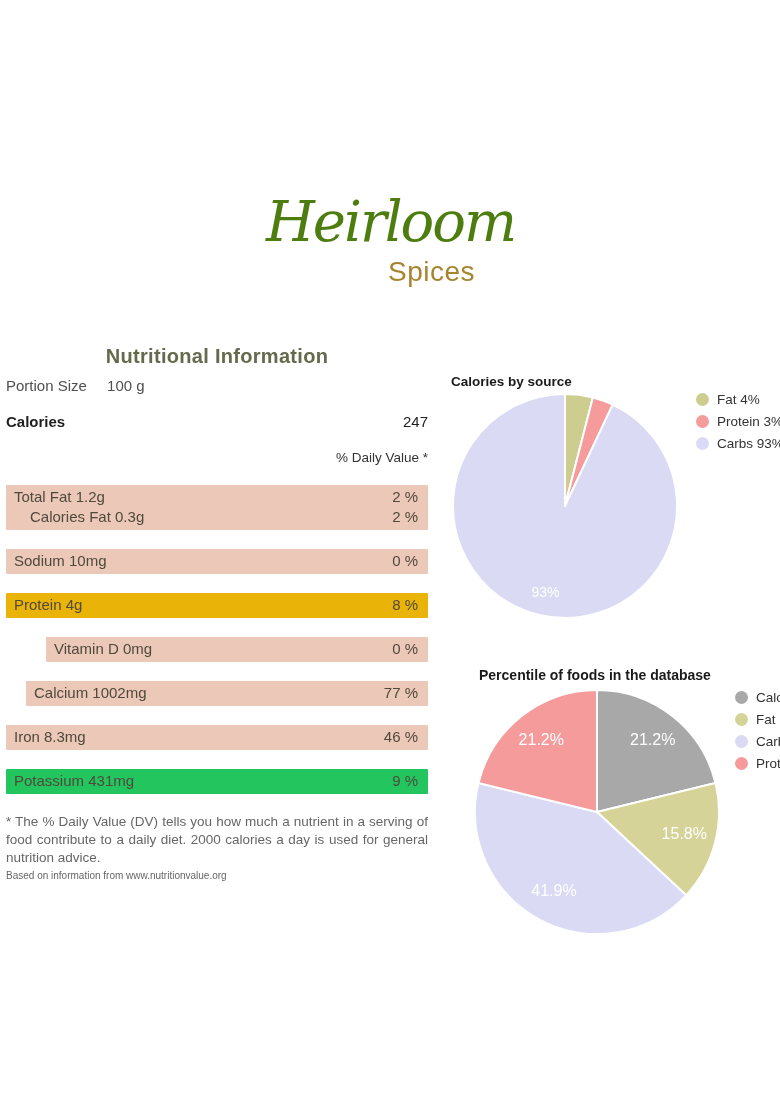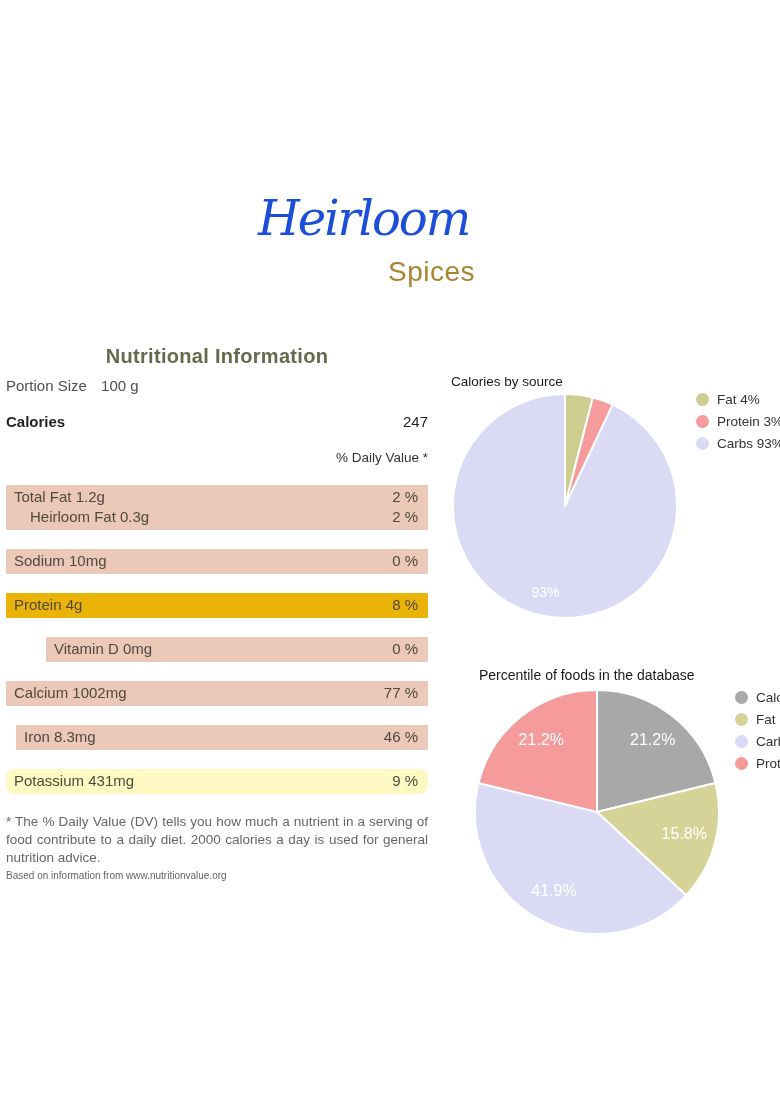--- a/index.html
+++ b/index.html
@@ -5,37 +5,37 @@
   * { margin:0; padding:0; box-sizing:border-box; }
   html,body { background:#ffffff; }
   body {
     width:780px; height:1108px; position:relative; overflow:hidden;
     font-family:"Liberation Sans", sans-serif; color:#262626;
   }
 
   
   .logo { position:absolute; left:258px; top:172px; width:260px; height:130px; }
   .brand-script {
-    position:absolute; left:0; top:22px;
+    position:absolute; left:8px; top:22px;
     font-family:"DejaVu Serif", serif; font-style:italic; font-weight:400;
-    font-size:48px; line-height:1; color:#1d4ed8; letter-spacing:-2px;
+    font-size:56px; line-height:1; color:#4d7c0f; letter-spacing:-2px;
   }
   .brand-sub {
     position:absolute; left:130px; top:84px;
     font-size:28px; color:#a8842f; letter-spacing:0.5px;
   }
 
   
   .left-col { position:absolute; left:6px; top:345px; width:422px; }
   .nutri-title {
     font-size:20px; font-weight:700; color:#666a4c; text-align:center;
     letter-spacing:0.3px;
   }
   .portion-line { margin-top:9px; font-size:15px; color:#4f4f4f; }
-  .portion-line .val { margin-left:10px; }
+  .portion-line .val { margin-left:16px; }
   .calories-line {
     margin-top:19px; display:flex; justify-content:space-between;
     font-size:15px; color:#1f1f1f;
   }
   .calories-line .lbl { font-weight:700; }
   .dv-header { margin-top:20px; text-align:right; font-size:13.5px; color:#333333; }
 
   .groups { margin-top:20px; }
   .group {
     border-radius:1px; padding:2px 0 3px 0; margin-bottom:19px;
@@ -50,21 +50,21 @@
   .footnote {
     margin-top:17px; font-size:13.5px; line-height:18px; color:#666666;
     text-align:justify;
   }
   .source { margin-top:3px; font-size:10px; color:#666666; }
 
   
   .chart { position:absolute; }
   .chart1 { left:440px; top:368px; width:340px; height:292px; }
   .chart2 { left:440px; top:662px; width:340px; height:300px;margin-left:32px; }
-  .chart-title { position:absolute; font-weight:400; color:#1a1a1a; }
+  .chart-title { position:absolute; font-weight:700; color:#1a1a1a; }
   .chart1 .chart-title { left:11px; top:6px; font-size:13.5px; }
   .chart2 .chart-title { left:7px; top:5px; font-size:14px; }
   .pie-wrap { position:absolute; }
   .chart1 .pie-wrap { left:11px; top:24px; }
   .chart2 .pie-wrap { left:1px; top:26px; }
   .legend { position:absolute; }
   .chart1 .legend { left:256px; top:20px; }
   .chart2 .legend { left:263px; top:24px; }
   .legend-item { display:flex; align-items:center; height:22px; font-size:13.5px; color:#333333; white-space:nowrap; }
   .swatch {
@@ -95,21 +95,21 @@
 
   <div class="dv-header">% Daily Value *</div>
 
   <div class="groups" id="groups">
       <div class="group" style="background: rgb(235, 200, 183);">
         <div class="nrow">
           <span>Total Fat 1.2g</span>
           <span>2 %</span>
         </div>
         <div class="nrow indent">
-          <span>Heirloom Fat 0.3g</span>
+          <span>Calories Fat 0.3g</span>
           <span>2 %</span>
         </div>
       </div>
       <div class="group" style="background: rgb(235, 200, 183);">
         <div class="nrow">
           <span>Sodium 10mg</span>
           <span>0 %</span>
         </div>
       </div>
       <div class="group" style="background: #eab308;">
@@ -117,33 +117,33 @@
           <span>Protein 4g</span>
           <span>8 %</span>
         </div>
       </div>
       <div class="group" style="background: rgb(235, 200, 183); margin-left: 40px;">
         <div class="nrow">
           <span>Vitamin D 0mg</span>
           <span>0 %</span>
         </div>
       </div>
-      <div class="group" style="background: rgb(235, 200, 183);">
+      <div class="group" style="background: rgb(235, 200, 183); margin-left: 20px;">
         <div class="nrow">
           <span>Calcium 1002mg</span>
           <span>77 %</span>
         </div>
       </div>
-      <div class="group" style="background: rgb(235, 200, 183); margin-left: 10px;">
+      <div class="group" style="background: rgb(235, 200, 183);">
         <div class="nrow">
           <span>Iron 8.3mg</span>
           <span>46 %</span>
         </div>
       </div>
-      <div class="group" style="background: #fef9c3; border-radius: 8px;">
+      <div class="group" style="background: #22c55e;">
         <div class="nrow">
           <span>Potassium 431mg</span>
           <span>9 %</span>
         </div>
       </div>
     </div>
 
   <div class="footnote">* The % Daily Value (DV) tells you how much a nutrient in a serving of food contribute to a daily diet. 2000 calories a day is used for general nutrition advice.</div>
   <div class="source">Based on information from www.nutritionvalue.org</div>
 </div>

